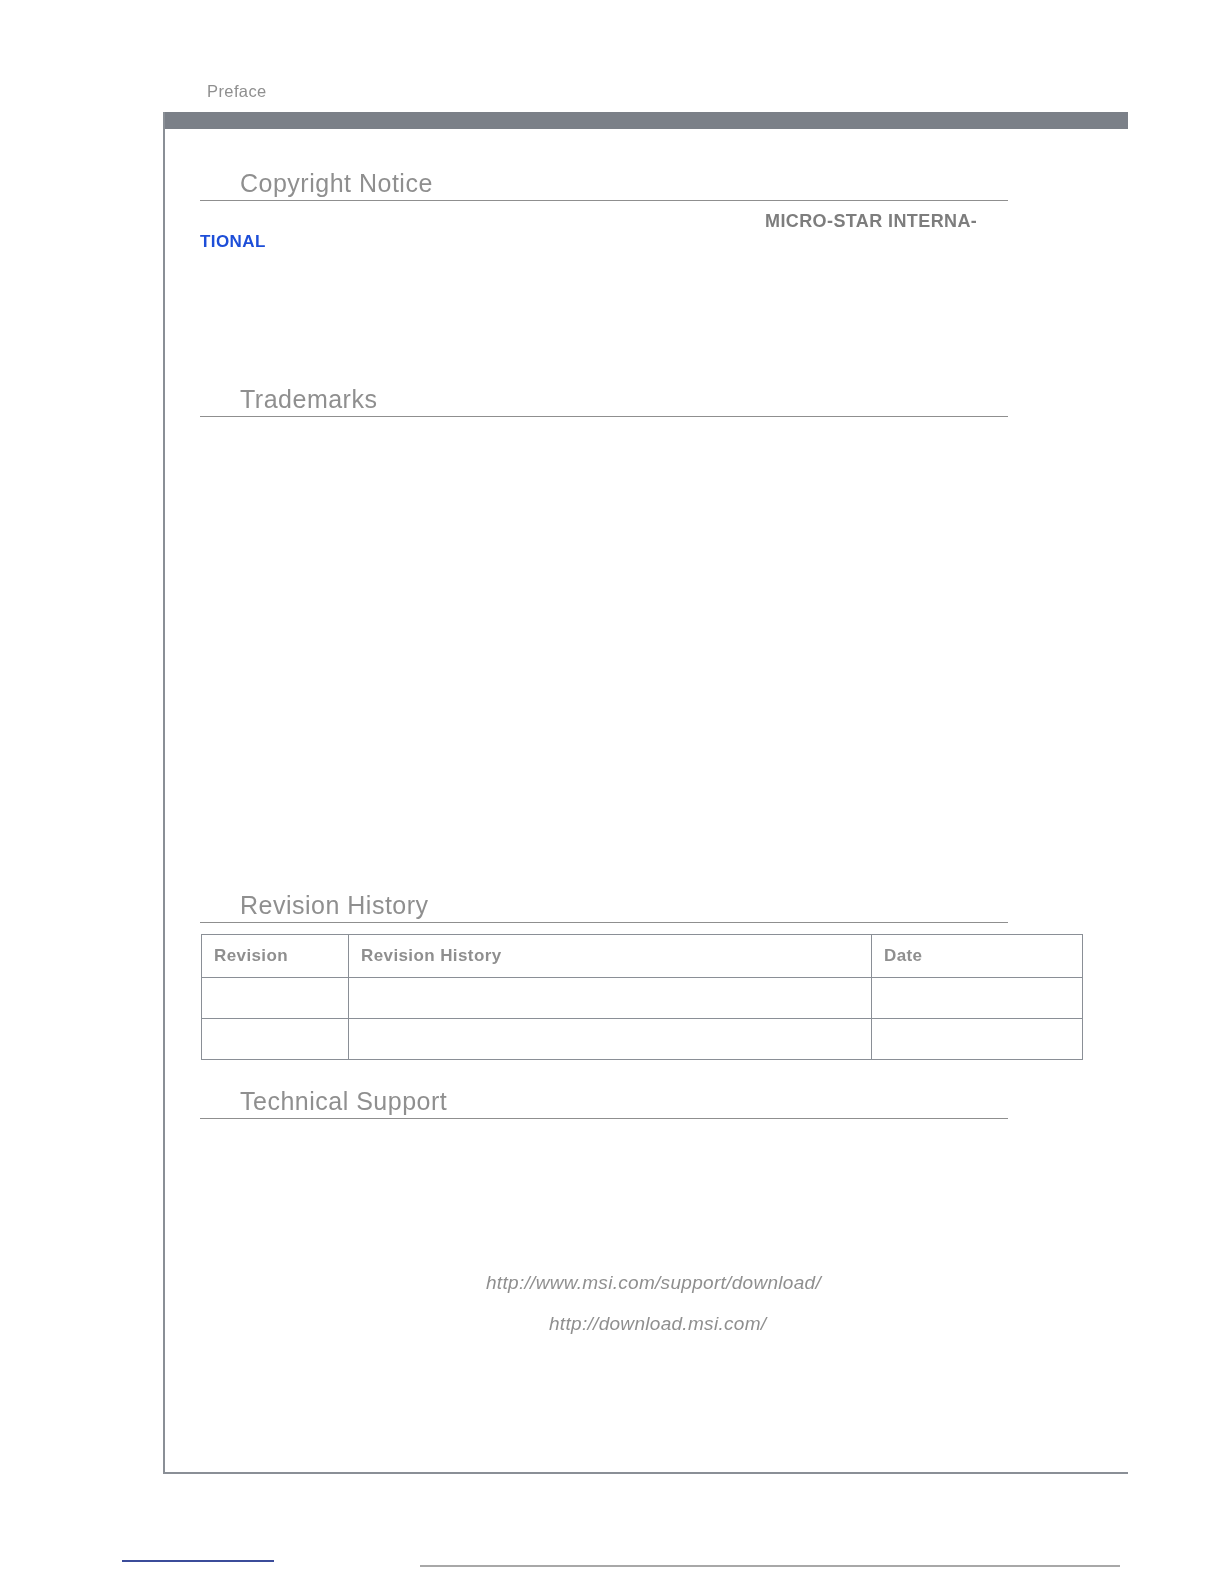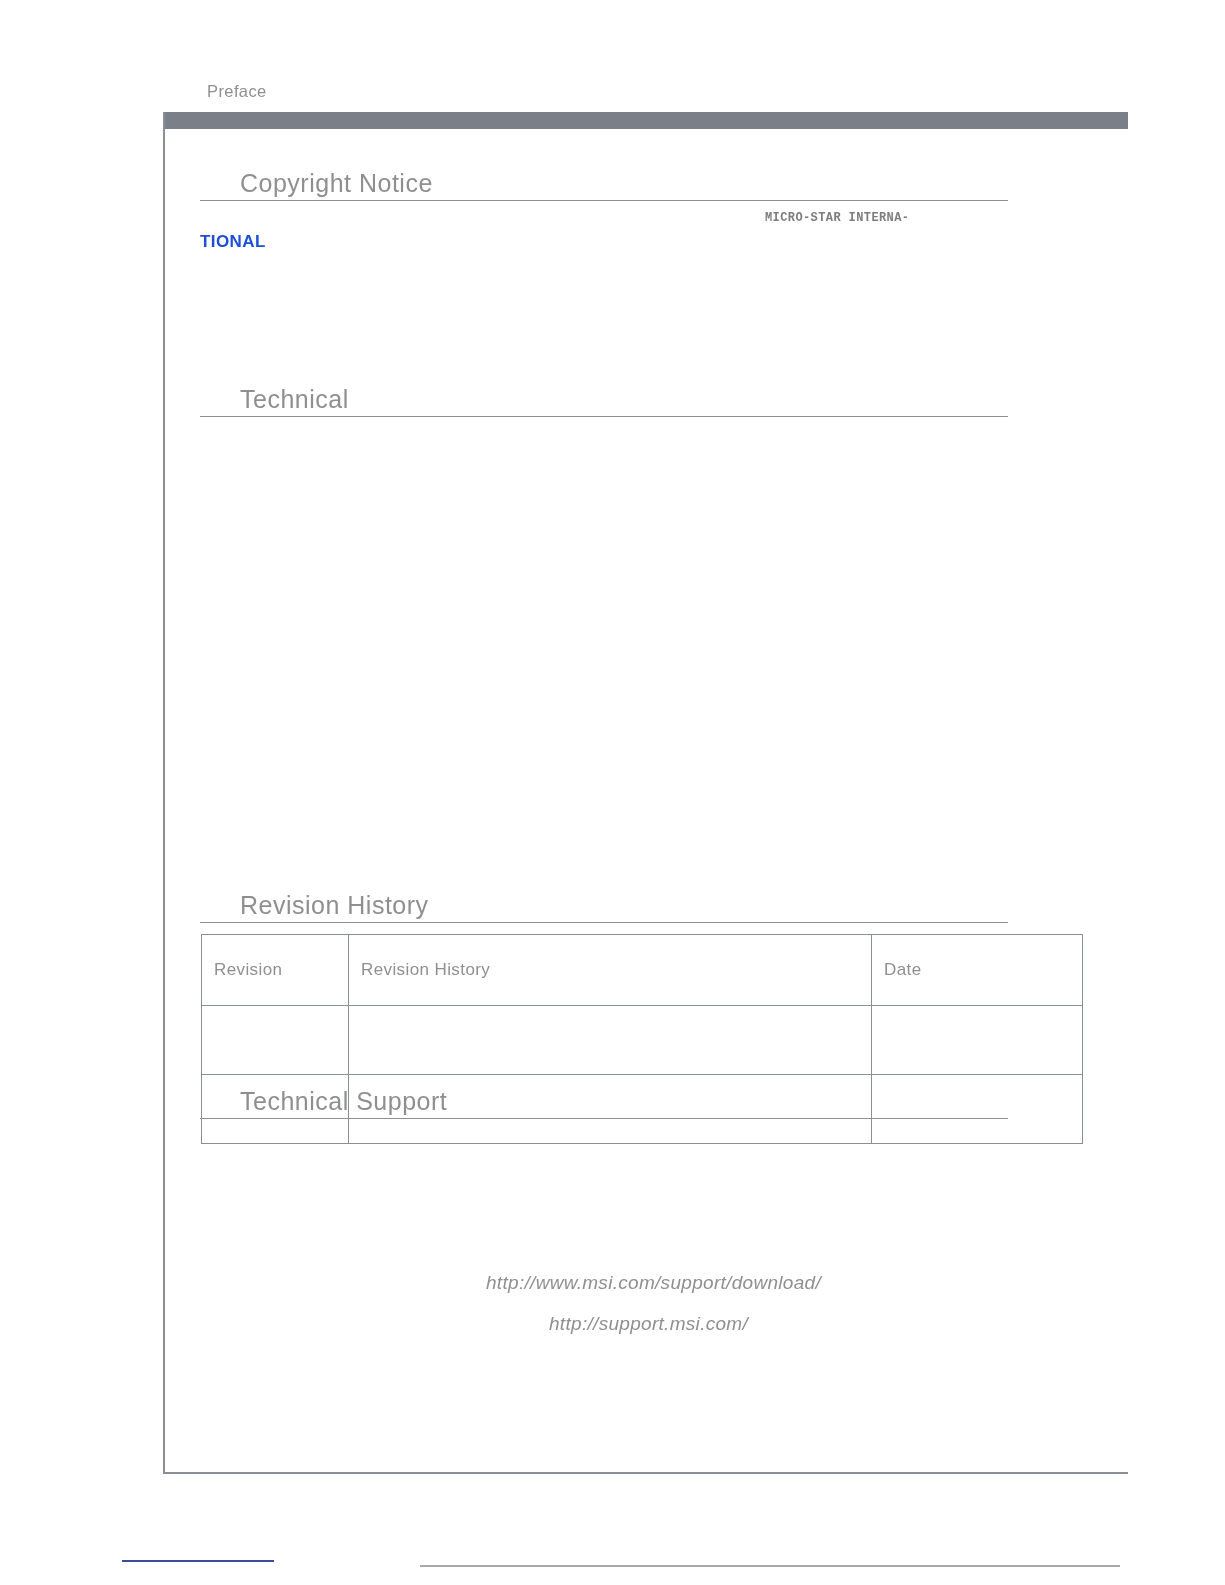--- a/index.html
+++ b/index.html
@@ -83,26 +83,25 @@
     background: #8f8f8f;
     width: 100%;
     margin-top: 2px;
   }
 
   
   .copyright-line1 {
     position: absolute;
     left: 765px;
     top: 211px;
-    font-size: 12px;
+    font-size: 18px;
     font-weight: bold;
     letter-spacing: 0.4px;
     color: #7d7d7d;
     white-space: nowrap;
-    font-family: Liberation Mono, monospace;
   }
   .copyright-line2 {
     position: absolute;
     left: 200px;
     top: 232px;
     font-size: 17px;
     font-weight: bold;
     letter-spacing: 0.4px;
     color: #1d4ed8;
     white-space: nowrap;
@@ -113,23 +112,23 @@
     position: absolute;
     left: 201px;
     top: 934px;
     width: 806px;
     border-collapse: collapse;
     table-layout: fixed;
   }
   .rev-table td, .rev-table th {
     border: 1px solid #8a8f96;
     height: 36px;
-    padding: 16px 12px;
+    padding: 2px 12px;
     font-size: 17px;
-    font-weight: normal;
+    font-weight: bold;
     text-align: left;
     color: #8f8f8f;
     letter-spacing: 0.4px;
     vertical-align: middle;
   }
   .rev-table th { height: 38px; }
   .col-rev { width: 122px; }
   .col-hist { width: 498px; }
   .col-date { width: 186px; }
 
@@ -207,21 +206,21 @@
   <div class="frame-bottom"></div>
 
   <div class="section" style="top:170px;">
     <div class="section-title">Copyright  Notice</div>
     <div class="section-rule"></div>
   </div>
   <div class="copyright-line1">MICRO-STAR INTERNA-</div>
   <div class="copyright-line2">TIONAL</div>
 
   <div class="section" style="top:386px;">
-    <div class="section-title">Technical</div>
+    <div class="section-title">Trademarks</div>
     <div class="section-rule"></div>
   </div>
 
   <div class="section" style="top:892px;">
     <div class="section-title">Revision  History</div>
     <div class="section-rule"></div>
   </div>
 
   <table class="rev-table">
     <thead>
@@ -244,21 +243,21 @@
       </tr>
     </tbody>
   </table>
 
   <div class="section" style="top:1088px;">
     <div class="section-title">Technical  Support</div>
     <div class="section-rule"></div>
   </div>
 
   <a class="url url-1" href="#">http://www.msi.com/support/download/</a>
-  <a class="url url-2" href="#">http://support.msi.com/</a>
+  <a class="url url-2" href="#">http://download.msi.com/</a>
 
   <div class="footer-left">
     <span class="fl-text"></span>
     <span class="fl-rule"></span>
   </div>
   <div class="footer-right">
     <span class="fr-rule"></span>
     <span class="fr-text"></span>
   </div>
 

